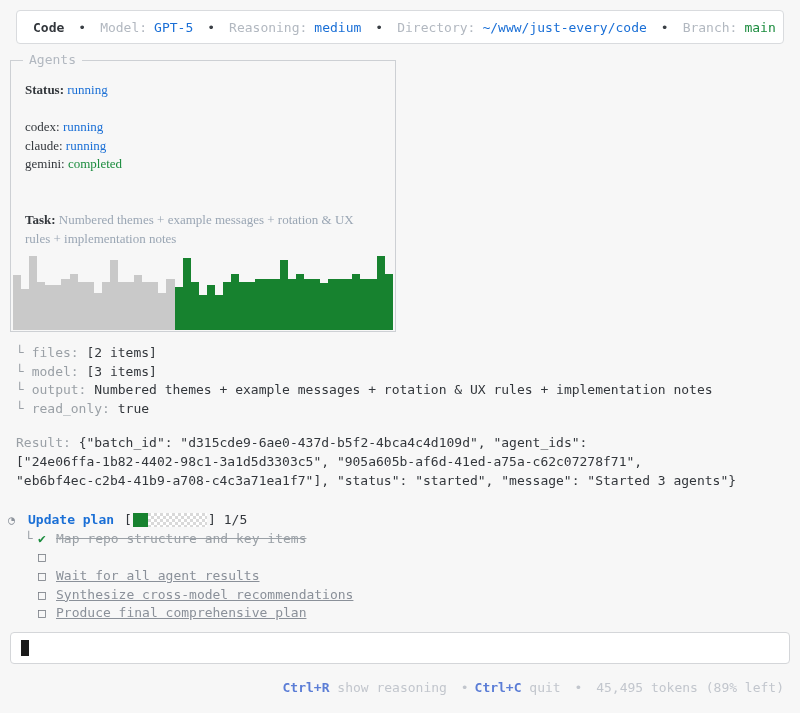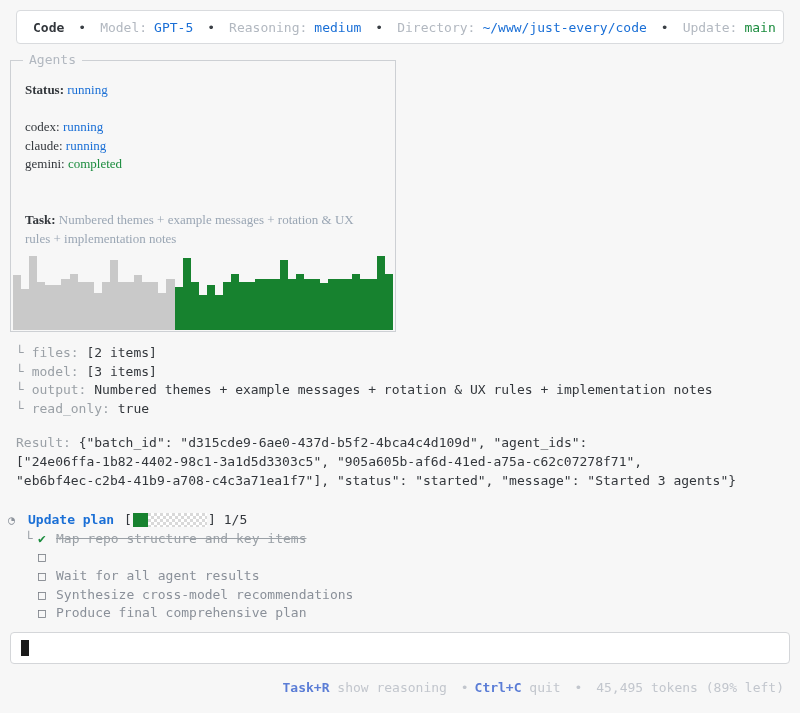--- a/index.html
+++ b/index.html
@@ -70,21 +70,21 @@
   .pb-fill { position: absolute; left: 0; top: 0; bottom: 0; background: #17822f; }
   .pb-count { margin-left: 8px; }
   .plan-items { padding-left: 17px; }
   .plan-item { display: flex; }
   .plan-item .glyph { width: 13px; color: #9aa0a6; }
   .plan-item .box { width: 18px; }
   .plan-item .box.todo { color: #70757d; }
   .plan-item .box.done { color: #1b8c3e; }
   .plan-item .label.done { color: #9aa0a6; text-decoration: line-through; }
   .plan-item .label.active { color: #1a6fd6; font-weight: bold; }
-  .plan-item .label.pending { color: #8a9099; }
+  .plan-item .label.pending { color: #8a9099; text-decoration: underline; }
 
   
   .input-box {
     position: absolute; top: 632px; left: 10px; right: 10px; height: 32px;
     background: #ffffff; border: 1px solid #d4d6d9; border-radius: 4px;
     display: flex; align-items: center; padding: 0 10px;
   }
   .cursor-block { width: 8px; height: 16px; background: #1a1a1a; }
 
   
@@ -100,21 +100,21 @@
 
 <div class="topbar">
     <span><span class="seg-app">Code</span></span>
     <span class="bullet">•</span>
     <span><span class="seg-label">Model:</span><span class="blue">GPT-5</span></span>
     <span class="bullet">•</span>
     <span><span class="seg-label">Reasoning:</span><span class="blue">medium</span></span>
     <span class="bullet">•</span>
     <span><span class="seg-label">Directory:</span><span class="blue">~/www/just-every/code</span></span>
     <span class="bullet">•</span>
-    <span><span class="seg-label">Update:</span><span class="green">main</span></span>
+    <span><span class="seg-label">Branch:</span><span class="green">main</span></span>
   </div>
 
 <div class="agents-panel">
   <span class="agents-legend">Agents</span>
   <div class="panel-text">
     <div>
       <span class="bold">Status:</span>
       <span> </span>
       <span class="blue">running</span>
     </div>
@@ -234,13 +234,13 @@
           <span class="label pending">Produce final comprehensive plan</span>
         </div>
       </div>
   </div>
 </div>
 
 <div class="input-box">
   <span class="cursor-block"></span>
 </div>
 
-<div class="footer" id="footer"><span class="key">Task+R</span><span> show reasoning </span><span class="bullet">•</span><span class="key">Ctrl+C</span><span> quit </span><span class="bullet">•</span><span> 45,495 tokens (89% left)</span></div>
+<div class="footer" id="footer"><span class="key">Ctrl+R</span><span> show reasoning </span><span class="bullet">•</span><span class="key">Ctrl+C</span><span> quit </span><span class="bullet">•</span><span> 45,495 tokens (89% left)</span></div>
 
 </body></html>

